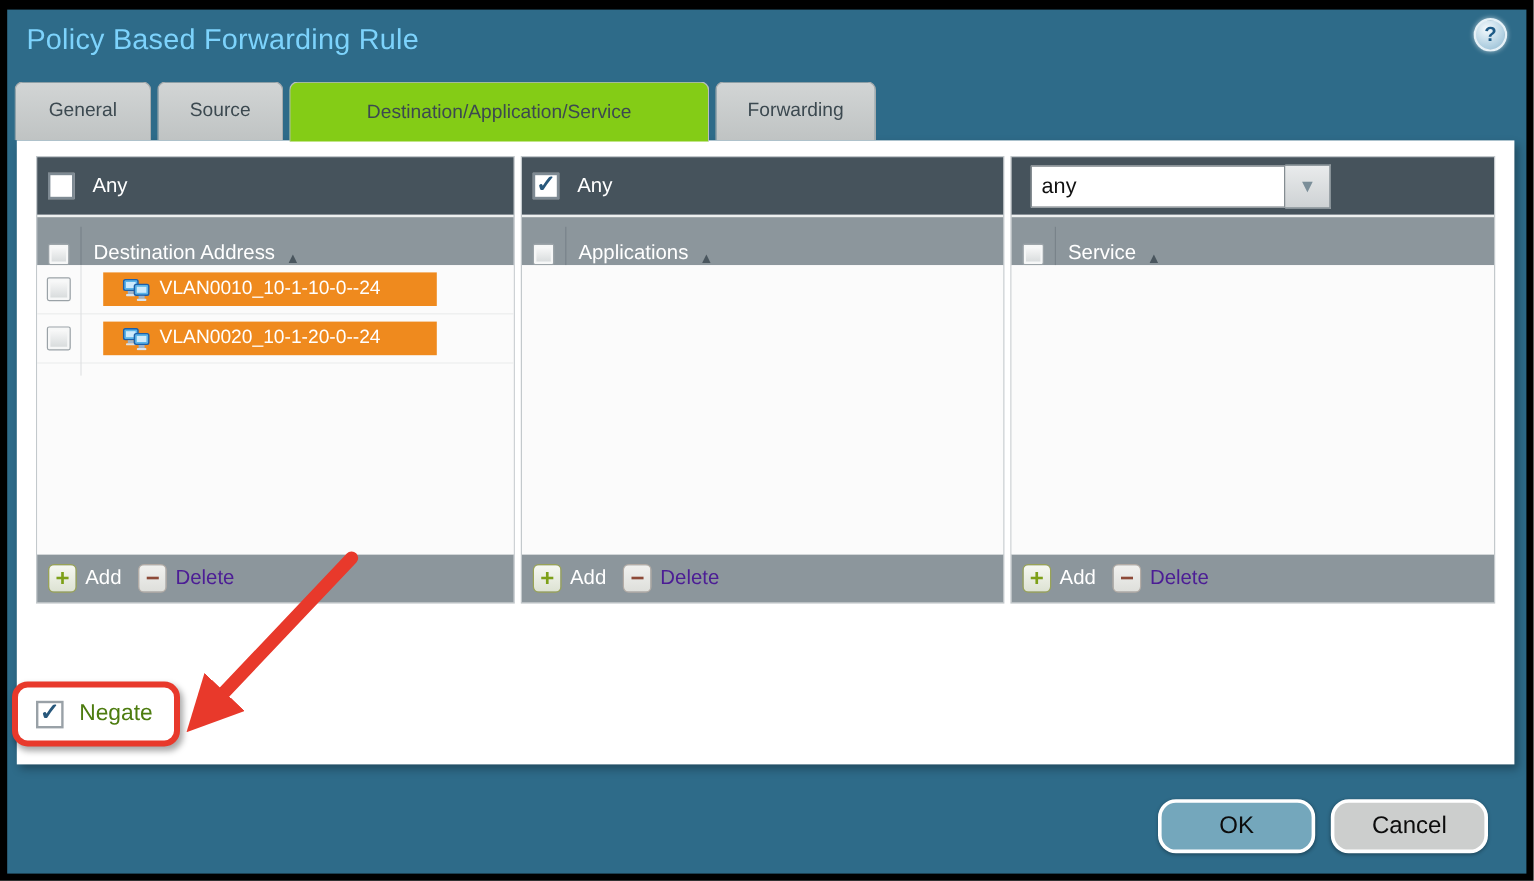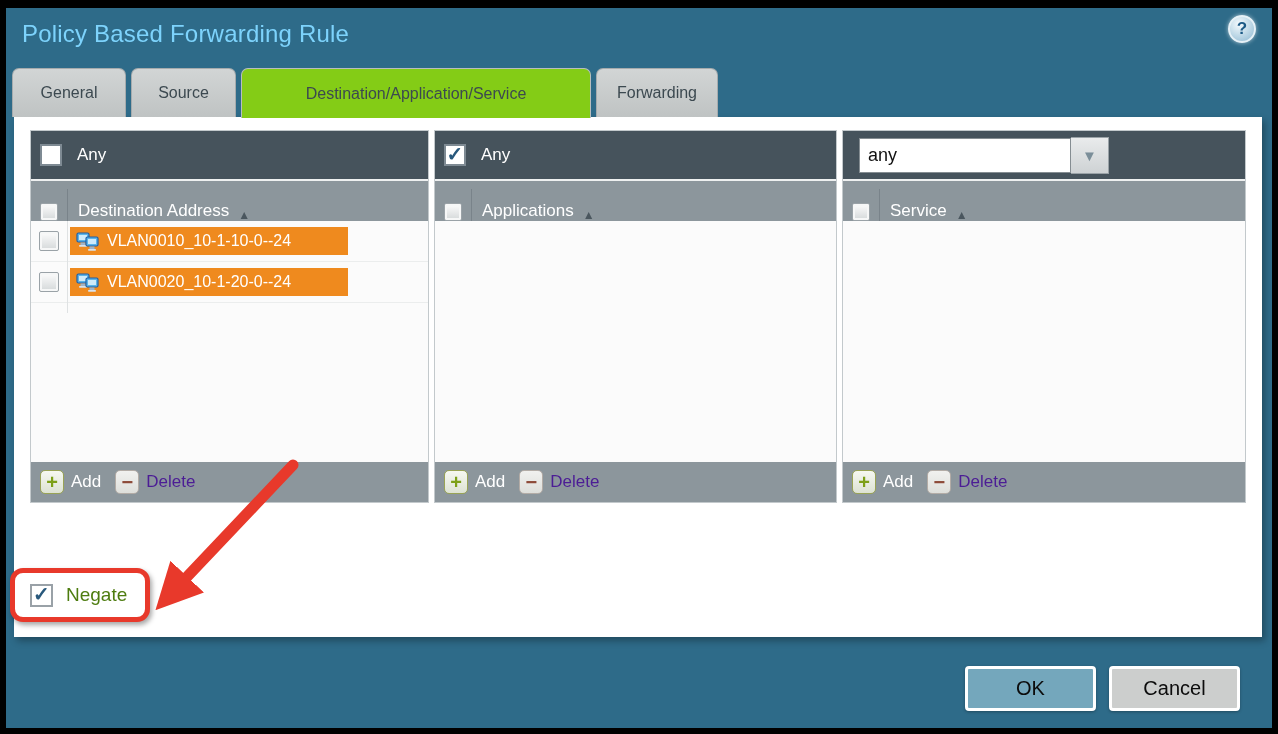--- a/index.html
+++ b/index.html
@@ -33,21 +33,21 @@
   .tab {
     height:49px; border-radius:7px 7px 0 0;
     background:linear-gradient(#d2d5d5,#bfc3c3);
     border:1px solid #a6abad; border-bottom:none;
     color:#3c4950; font-size:16px;
     display:flex; align-items:center; justify-content:center;
     cursor:pointer;
   }
   .tab.active { background:#84cc16; height:50px; border-color:#b8bdbf; }
   .tab-general { width:114px; } .tab-source { width:105px; }
-  .tab-das { width:350px; } .tab-forwarding { width:122px; }
+  .tab-das { width:350px; } .tab-forwarding { width:134px; }
   
   .content {
     position:absolute; left:8px; top:109px; width:1248px; height:520px;
     background:#fff; box-shadow:3px 4px 7px rgba(0,0,0,0.3);
   }
   .panel {
     position:absolute; top:13px; height:373px;
     border:1px solid #c3c9cc; background:#fbfbfb;
     display:flex; flex-direction:column;
   }
@@ -87,23 +87,23 @@
     background:linear-gradient(#fdfdfd,#d4d8d9);
     box-shadow:inset 0 0 0 2px #f6f7f7;
   }
   .check { color:#28587c; font-weight:bold; font-size:20px; line-height:1; margin-top:-3px; }
   
   .vrow {
     display:flex; align-items:center;
     padding:6px 0 6px 8px; border-bottom:1px solid #ebeded; cursor:pointer;
   }
   .vcell {
-    margin-left:11px; width:278px; height:28px; background:#ef8a1e;
+    margin-left:27px; width:278px; height:28px; background:#ef8a1e;
     color:#fff; font-size:16px;
-    display:flex; align-items:center; gap:7px; padding:0 6px;
+    display:flex; align-items:center; gap:7px; padding:0 16px;
   }
   .net-icon { flex:none; display:block; }
   
   .tool { display:flex; align-items:center; gap:7px; cursor:pointer; }
   .bezel {
     width:24px; height:24px; border-radius:5px; flex:none;
     display:flex; align-items:center; justify-content:center;
     font-weight:bold; font-size:20px; line-height:1;
   }
   .bezel-add { background:linear-gradient(#f6f8f1,#dde2d3); border:1px solid #99a356; color:#7da018; }
@@ -129,21 +129,21 @@
     border:5px solid #e8392b; border-radius:13px; background:#fff;
     display:flex; align-items:center; gap:13px; padding-left:15px;
     box-shadow:2px 3px 5px rgba(0,0,0,0.35); z-index:4;
   }
   .negate-cb { width:23px; height:23px; background:#fff; border:2px solid #99a1a7; }
   .negate-label { font-size:19px; color:#4d7c0f; }
   .arrow-svg { position:absolute; left:0; top:0; pointer-events:none; z-index:6; }
   
   .btn {
     position:absolute; top:658px; width:131px; height:45px;
-    border:3px solid #fff; border-radius:4px;
+    border:3px solid #fff; border-radius:15px;
     font-family:"Liberation Sans",sans-serif; font-size:20px; color:#0c0c0c;
     display:flex; align-items:center; justify-content:center; cursor:pointer;
     box-shadow:0 1px 3px rgba(0,0,0,0.3);
   }
   .btn-ok { left:959px; background:#74a7bc; }
   .btn-cancel { left:1103px; background:#cccecd; }
 </style>
 </head>
 <body>
 

